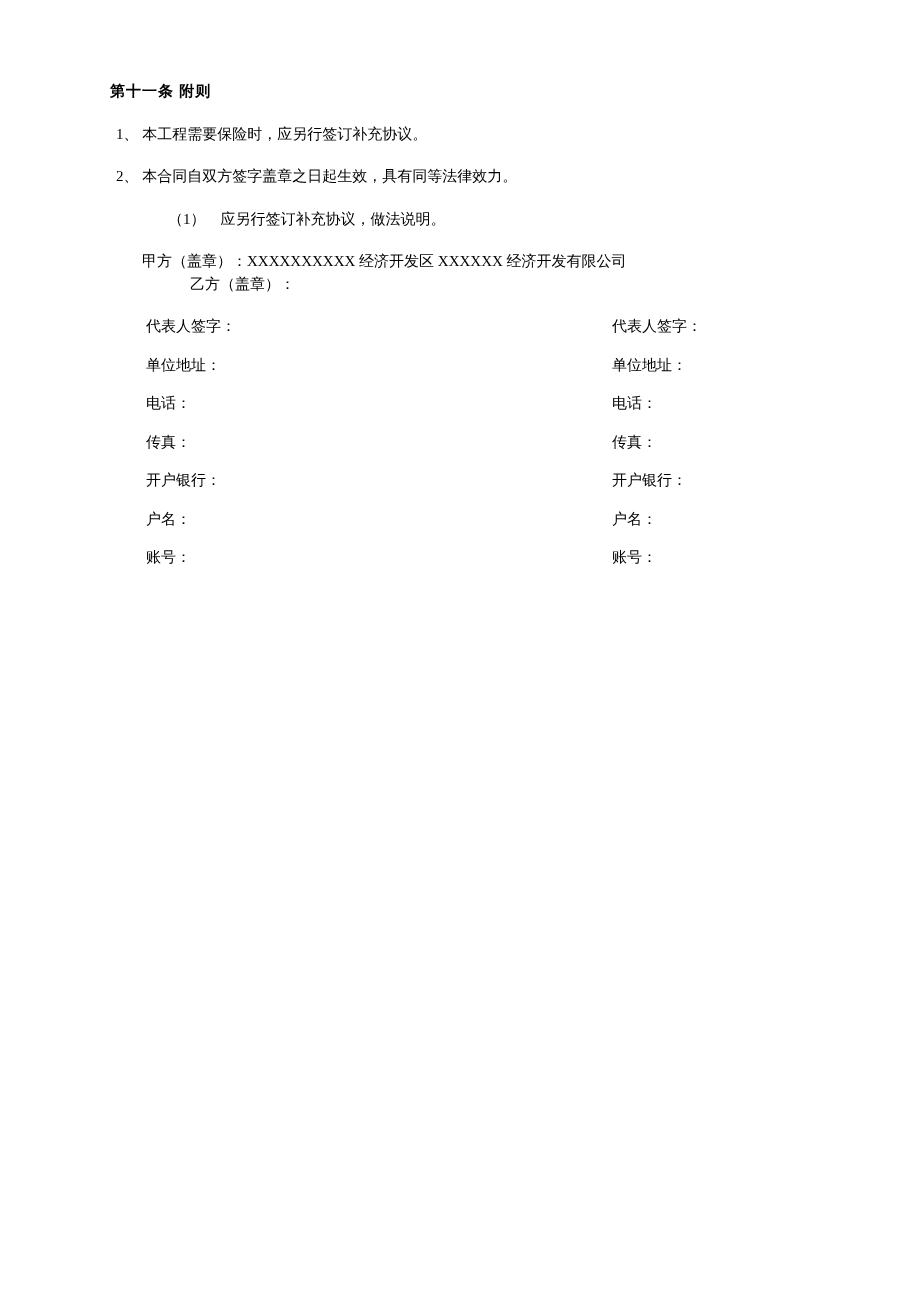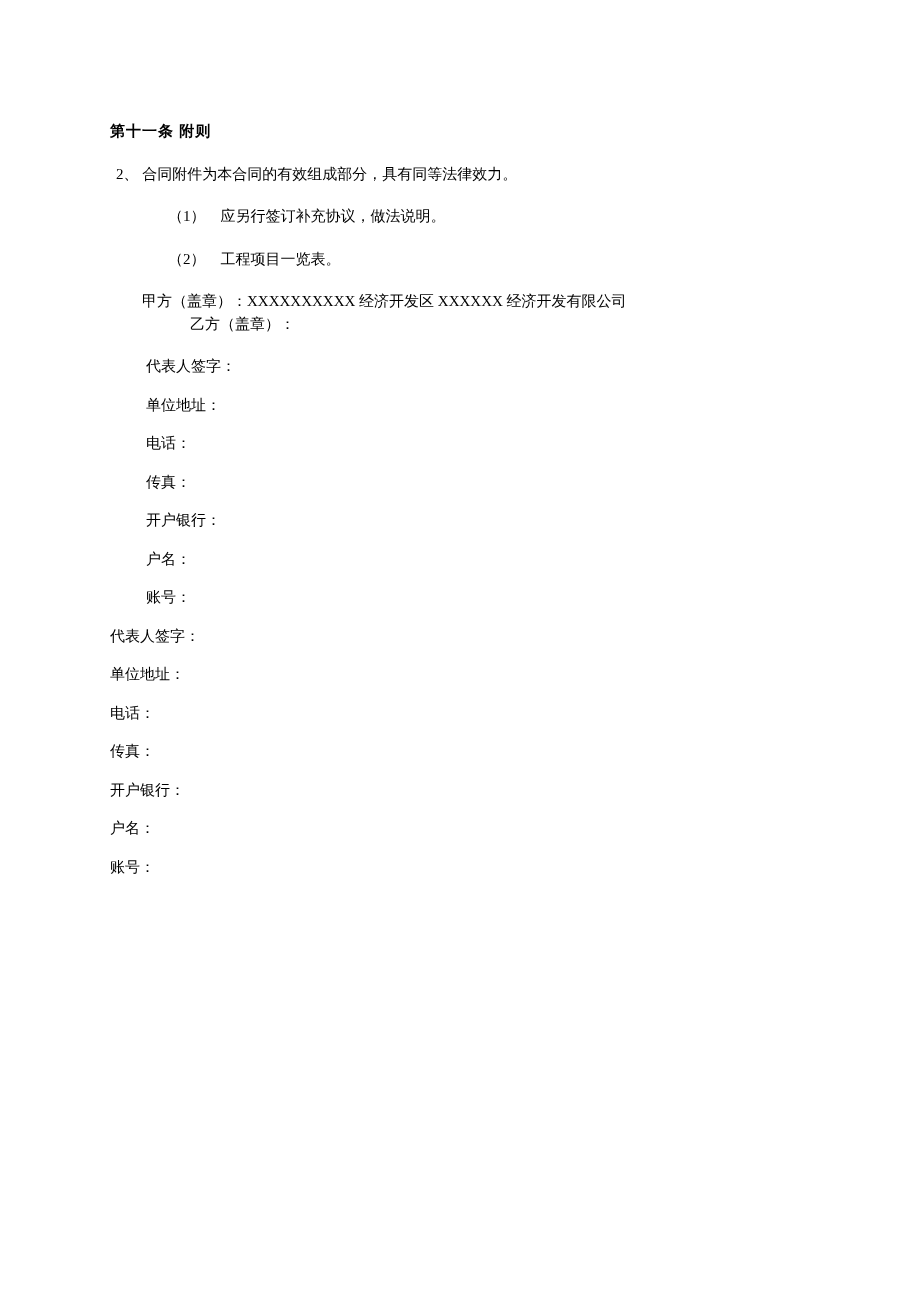--- a/index.html
+++ b/index.html
@@ -6,21 +6,21 @@
       margin: 0;
       padding: 0;
       background: #fff;
       width: 920px;
       font-family: "SimSun", "宋体", serif;
       font-size: 15px;
       color: #000;
       line-height: 1.5;
     }
     .page {
-      padding: 120px 110px 80px 110px;
+      padding: 80px 110px 80px 110px;
     }
     .heading {
       font-weight: bold;
       font-family: "SimHei", "黑体", sans-serif;
       margin-bottom: 20px;
       letter-spacing: 1px;
     }
     .item {
       margin-bottom: 20px;
     }
@@ -42,21 +42,21 @@
       display: inline-block;
       padding-left: 32px;
     }
     .party-b {
       display: inline-block;
       float: none;
       margin-left: 80px;
     }
     .cols {
       display: flex;
-      flex-direction: column;
+      align-items: flex-end;
     }
     .col {
       display: flex;
       flex-direction: column;
     }
     .col.left {
       padding-left: 36px;
       width: 466px;
     }
     .col.right {
@@ -73,31 +73,31 @@
     }
   </style>
 </head>
 <body>
 
 <div class="page">
 
   <div class="heading">第十一条  附则</div>
 
   <div class="item indent1">
+    <span class="num">1、</span>
+    <span>本工程需要保险时，应另行签订补充协议。</span>
+  </div>
+  <div class="item indent1">
     <span class="num">2、</span>
-    <span>合同附件为本合同的有效组成部分，具有同等法律效力。</span>
+    <span>本合同自双方签字盖章之日起生效，具有同等法律效力。</span>
   </div>
 
   <div class="item indent2">
     <span class="paren-num">（1）</span>
     &nbsp;&nbsp;&nbsp;<span>应另行签订补充协议，做法说明。</span>
-  </div>
-  <div class="item indent2">
-    <span class="paren-num">（2）</span>
-    &nbsp;&nbsp;&nbsp;<span>工程项目一览表。</span>
   </div>
 
   <div class="party-line">
     <span class="party-a">
       <span>甲方（盖章）：</span><span class="x">XXXXXXXXXX</span><span> 经济开发区 </span><span class="x">XXXXXX</span><span> 经济开发有限公司</span>
     </span>
     <span class="party-b">乙方（盖章）：</span>
   </div>
 
   <div class="cols">

